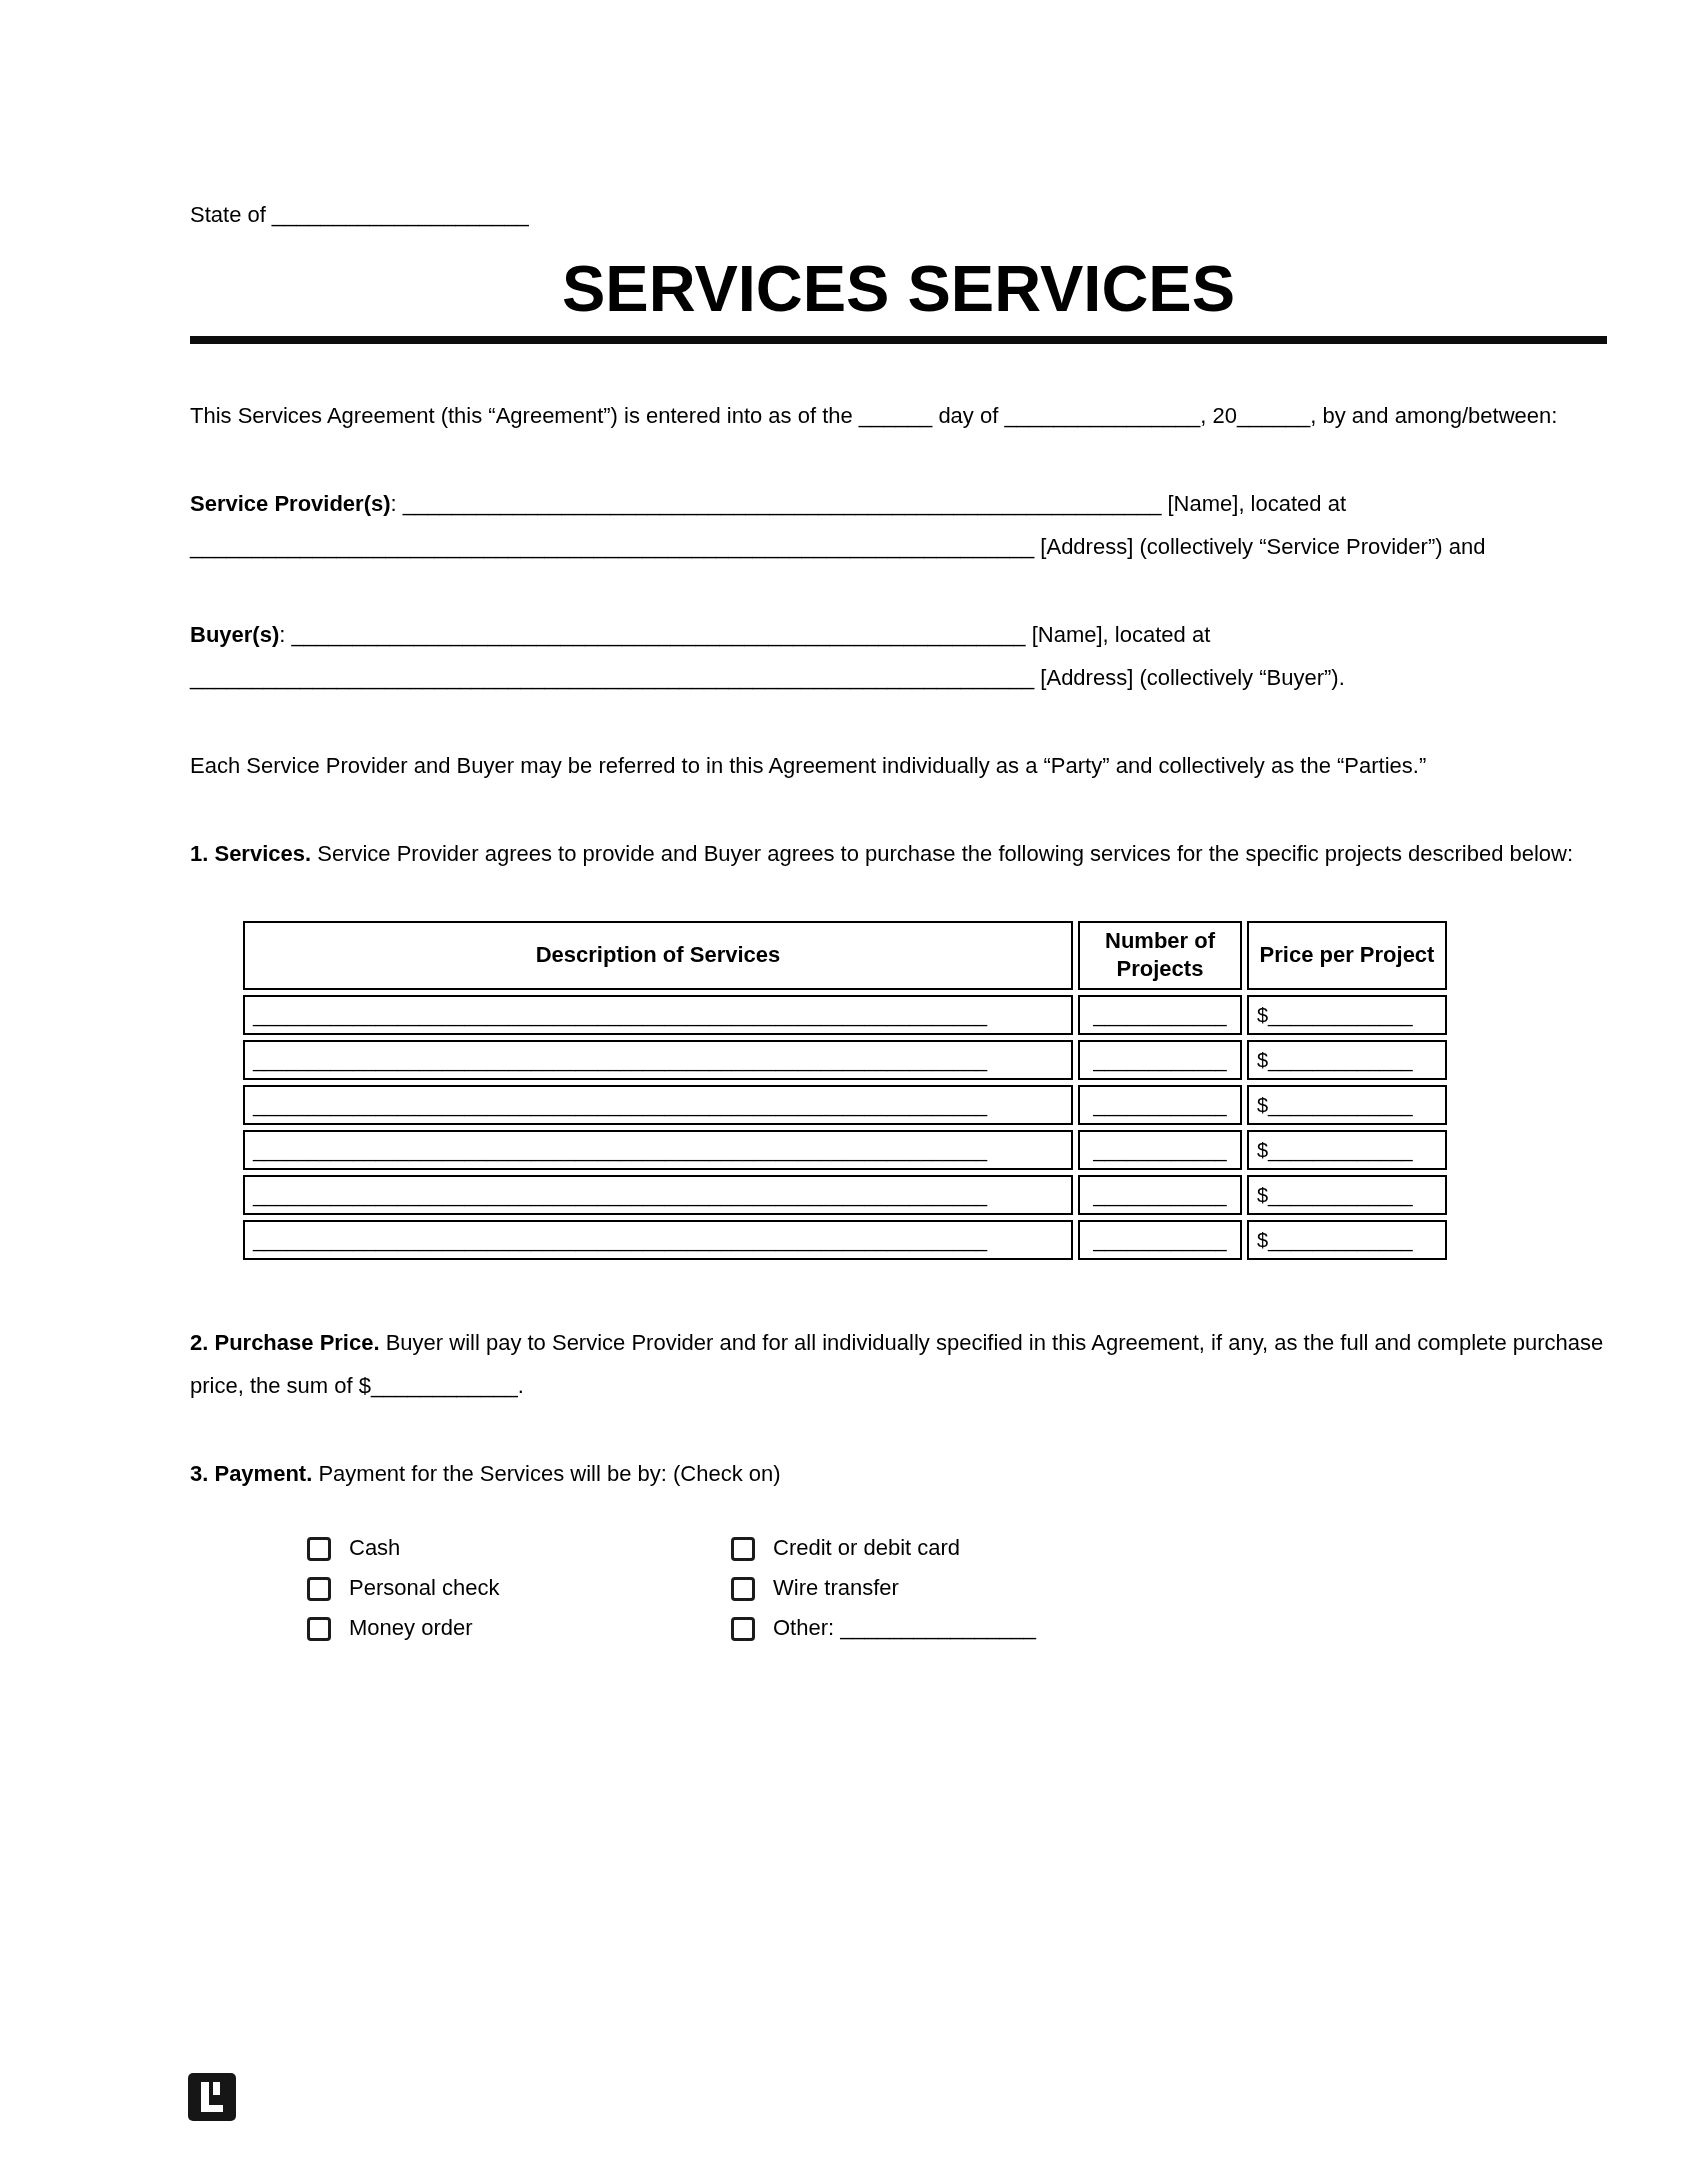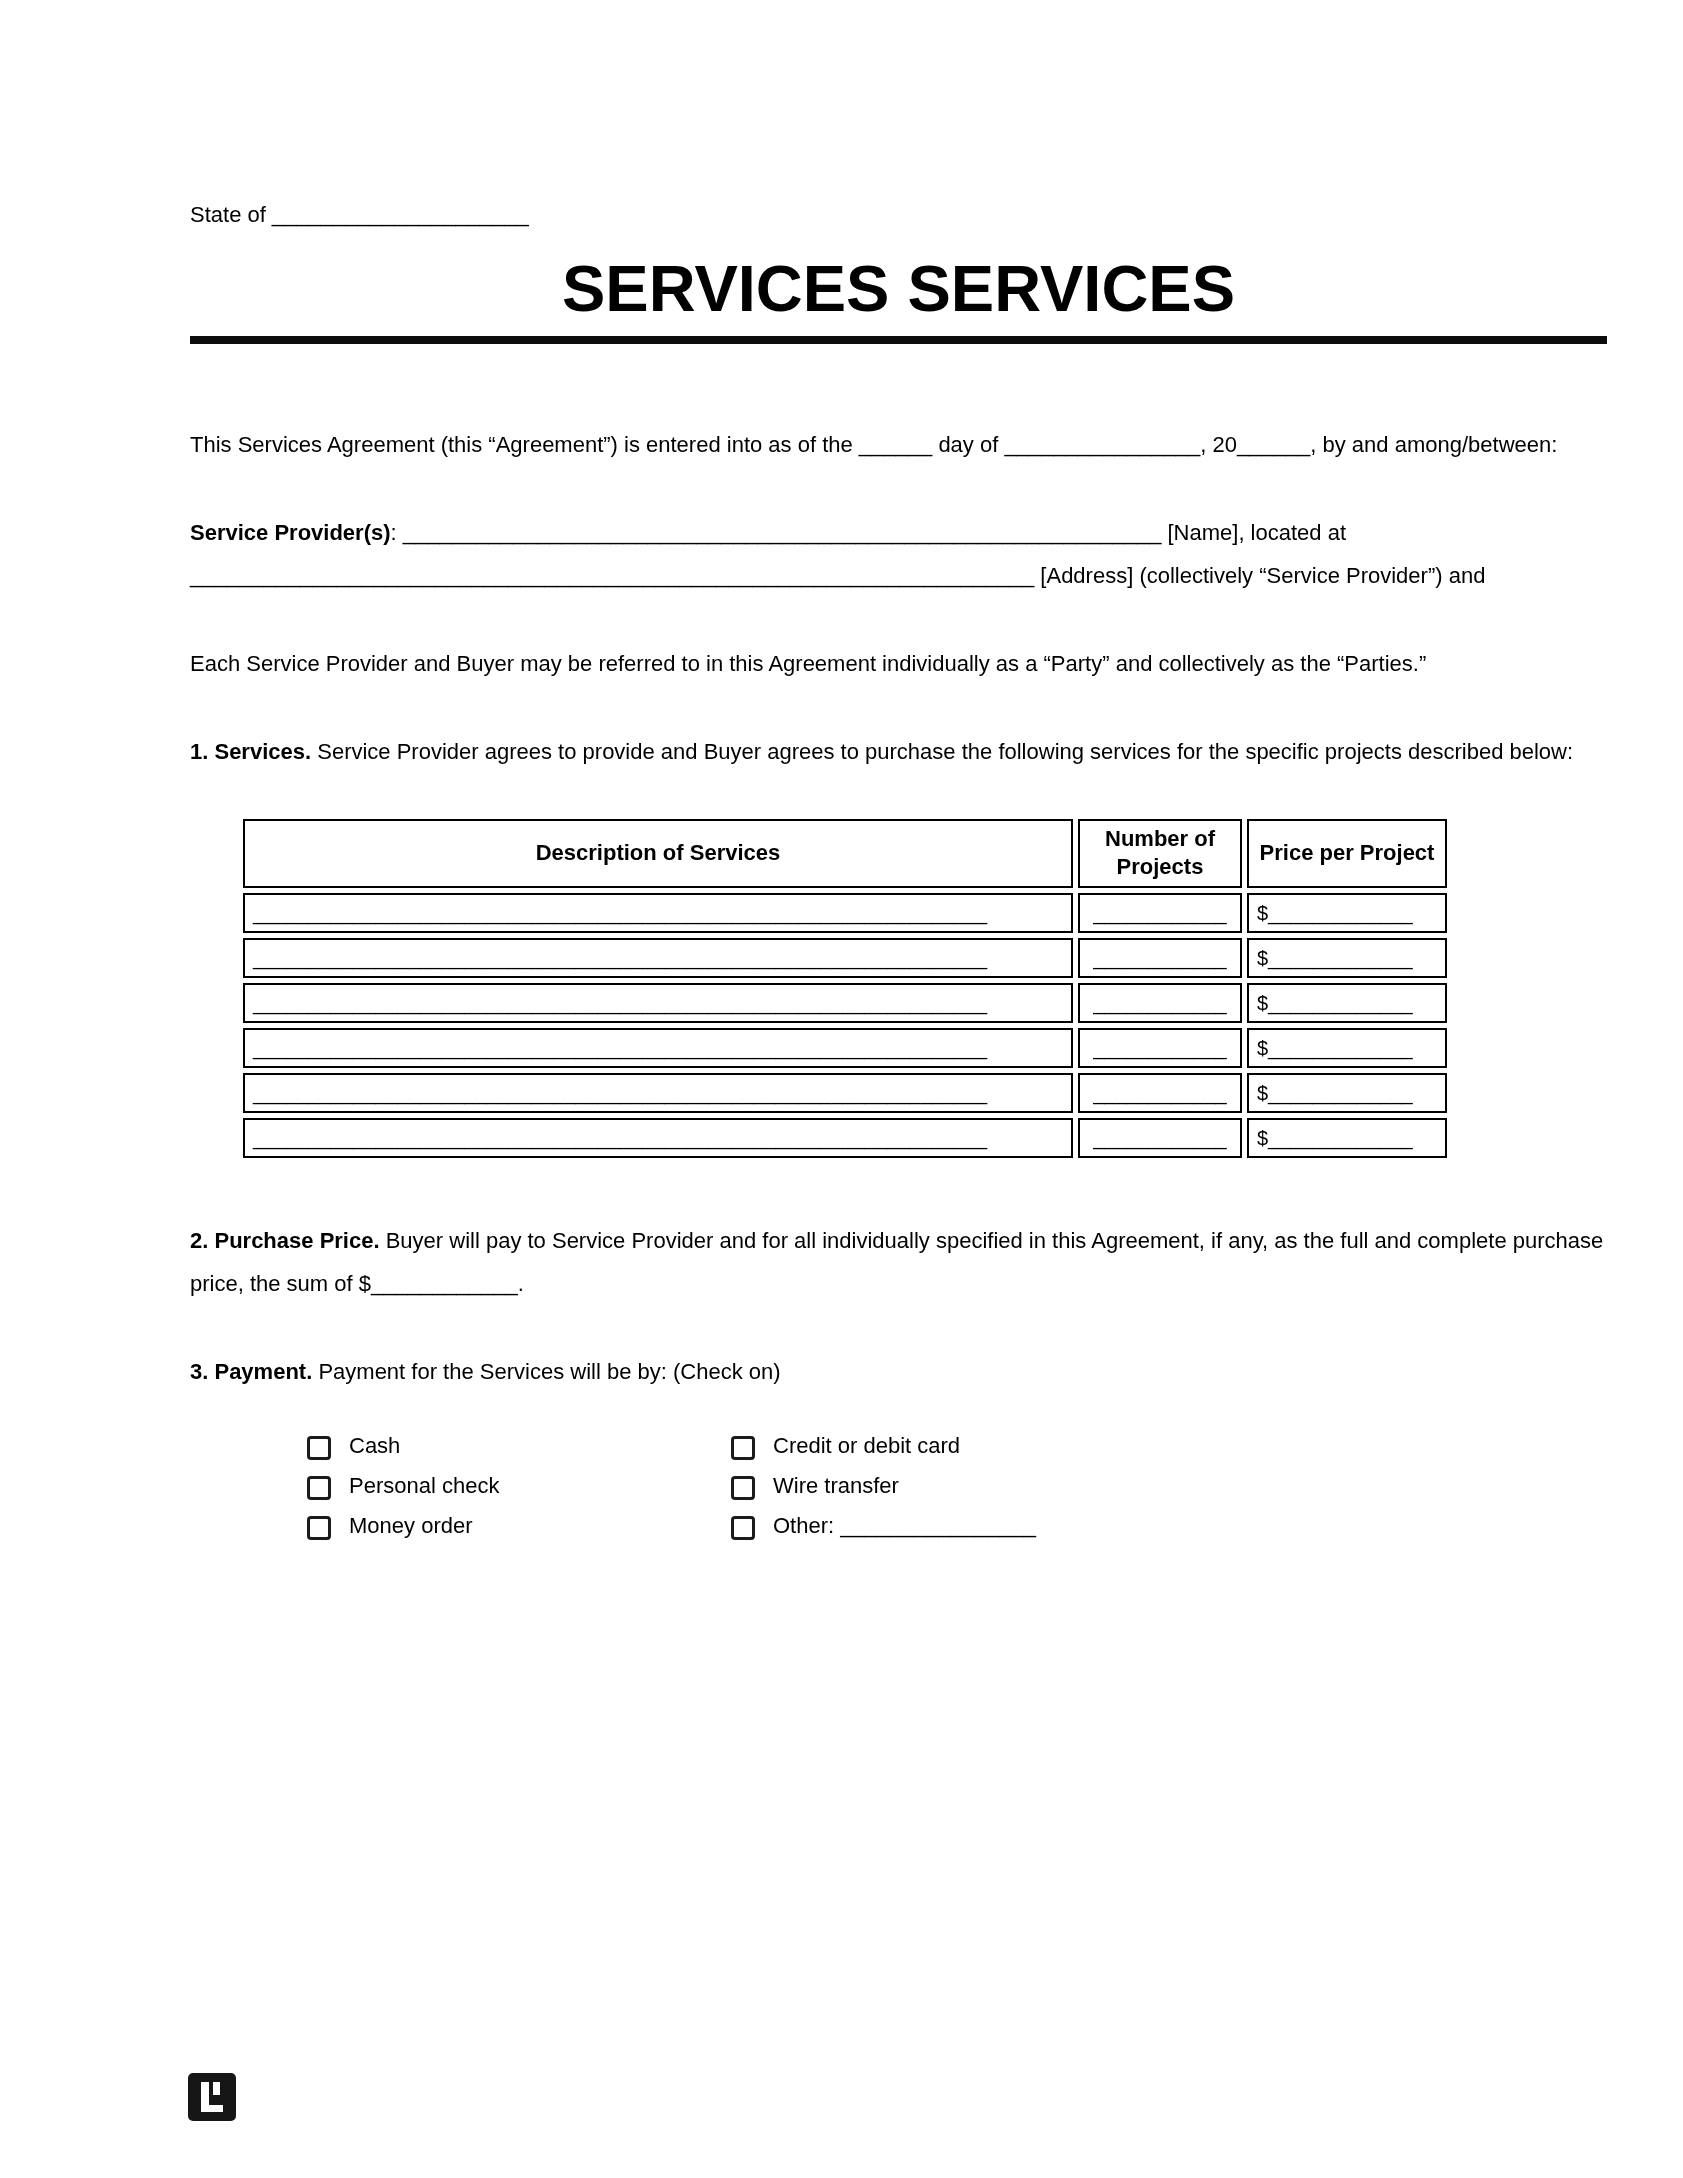--- a/index.html
+++ b/index.html
@@ -26,21 +26,21 @@
     letter-spacing:0;
     line-height:1.1;
     margin-top:16px;
   }
   .rule {
     height:8px;
     background:#0d0d0d;
     margin-top:12px;
   }
   p.para { margin-top:45px; }
-  p.intro { margin-top:80px; }
+  p.intro { margin-top:51px; }
   b.lead { font-weight:bold; }
 
   
   table.services {
     border-collapse:separate;
     border-spacing:5px;
     margin:40px 0 0 48px;
     width:1204px;
     table-layout:fixed;
   }
@@ -114,20 +114,21 @@
     <span>State of</span><span class="blank">_____________________</span>
   </div>
 
   <h1 class="doc-title">SERVICES SERVICES</h1>
   <div class="rule"></div>
 
   <p class="para intro">This Services Agreement (this “Agreement”) is entered into as of the ______ day of ________________, 20______, by and among/between:</p>
 
   <p class="para"><b class="lead">Service Provider(s)</b><span>: ______________________________________________________________ [Name], located at _____________________________________________________________________ [Address] (collectively “Service Provider”) and</span></p>
 
+  <p class="para"><b class="lead">Buyer(s)</b><span>: ____________________________________________________________ [Name], located at _____________________________________________________________________ [Address] (collectively “Buyer”).</span></p>
 
   <p class="para">Each Service Provider and Buyer may be referred to in this Agreement individually as a “Party” and collectively as the “Parties.”</p>
 
   <p class="para"><b class="lead">1. Services.</b><span> Service Provider agrees to provide and Buyer agrees to purchase the following services for the specific projects described below:</span></p>
 
   <table class="services">
     <colgroup>
         <col class="c-desc">
         <col class="c-num">
         <col class="c-price">

